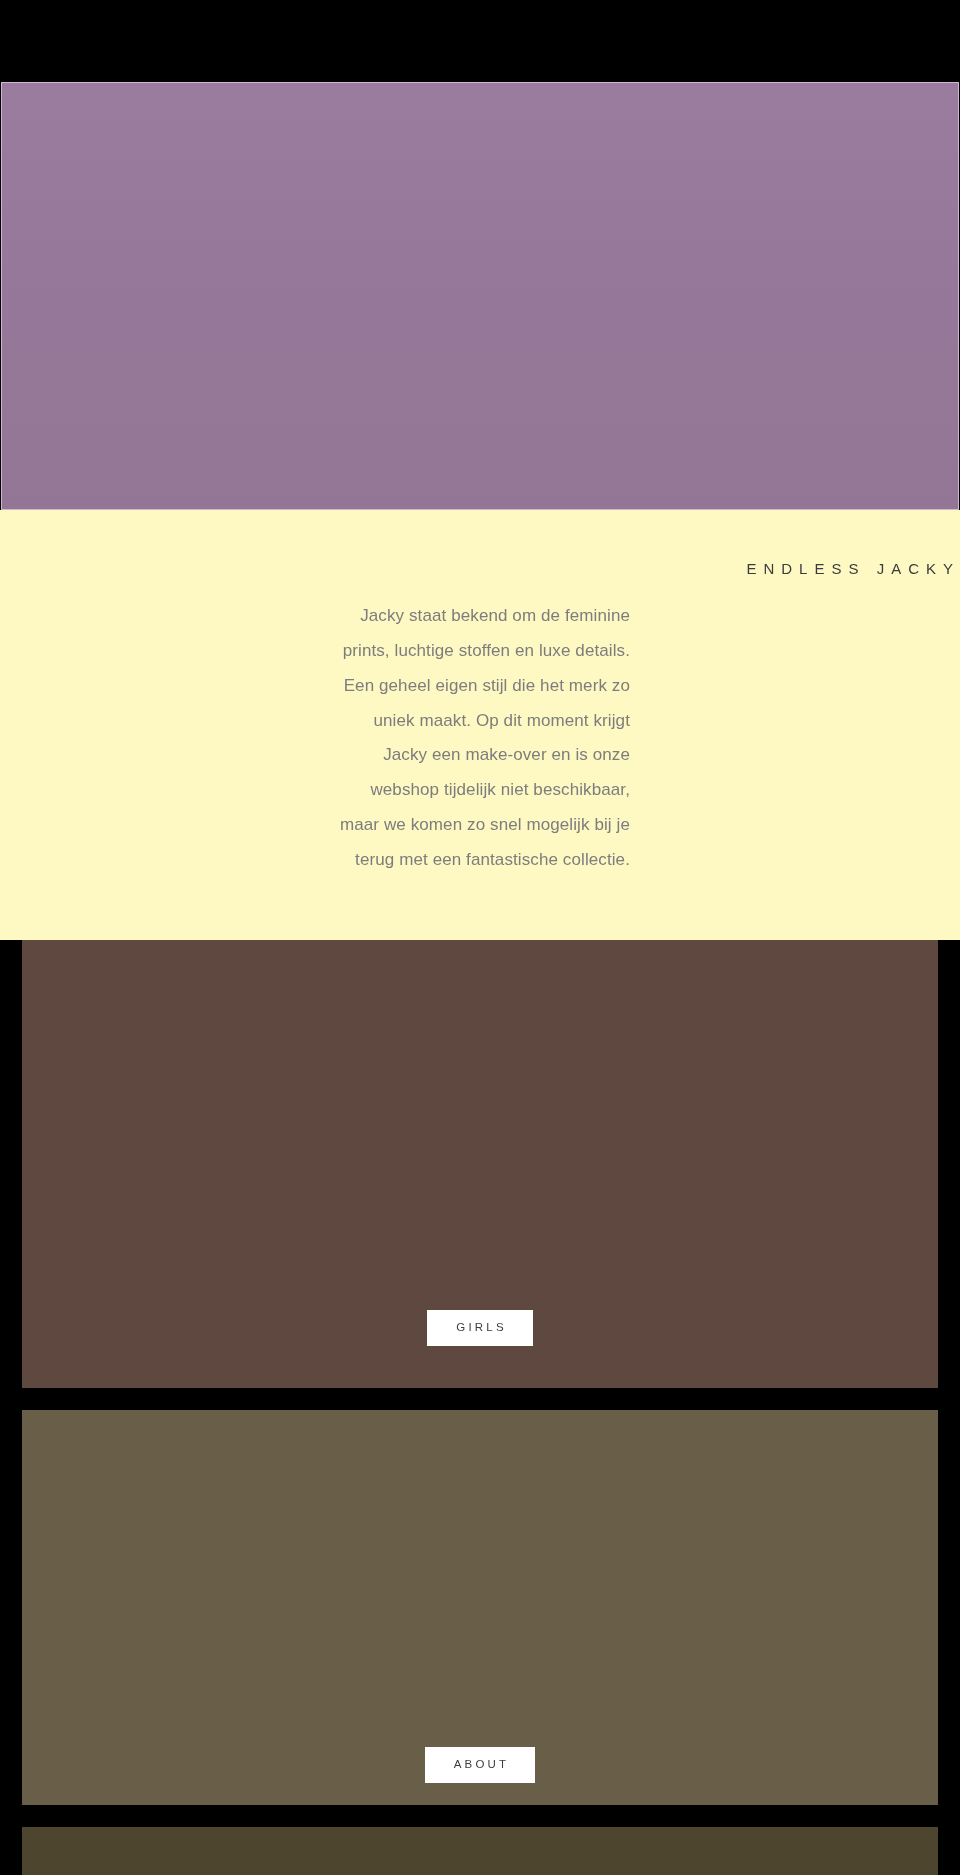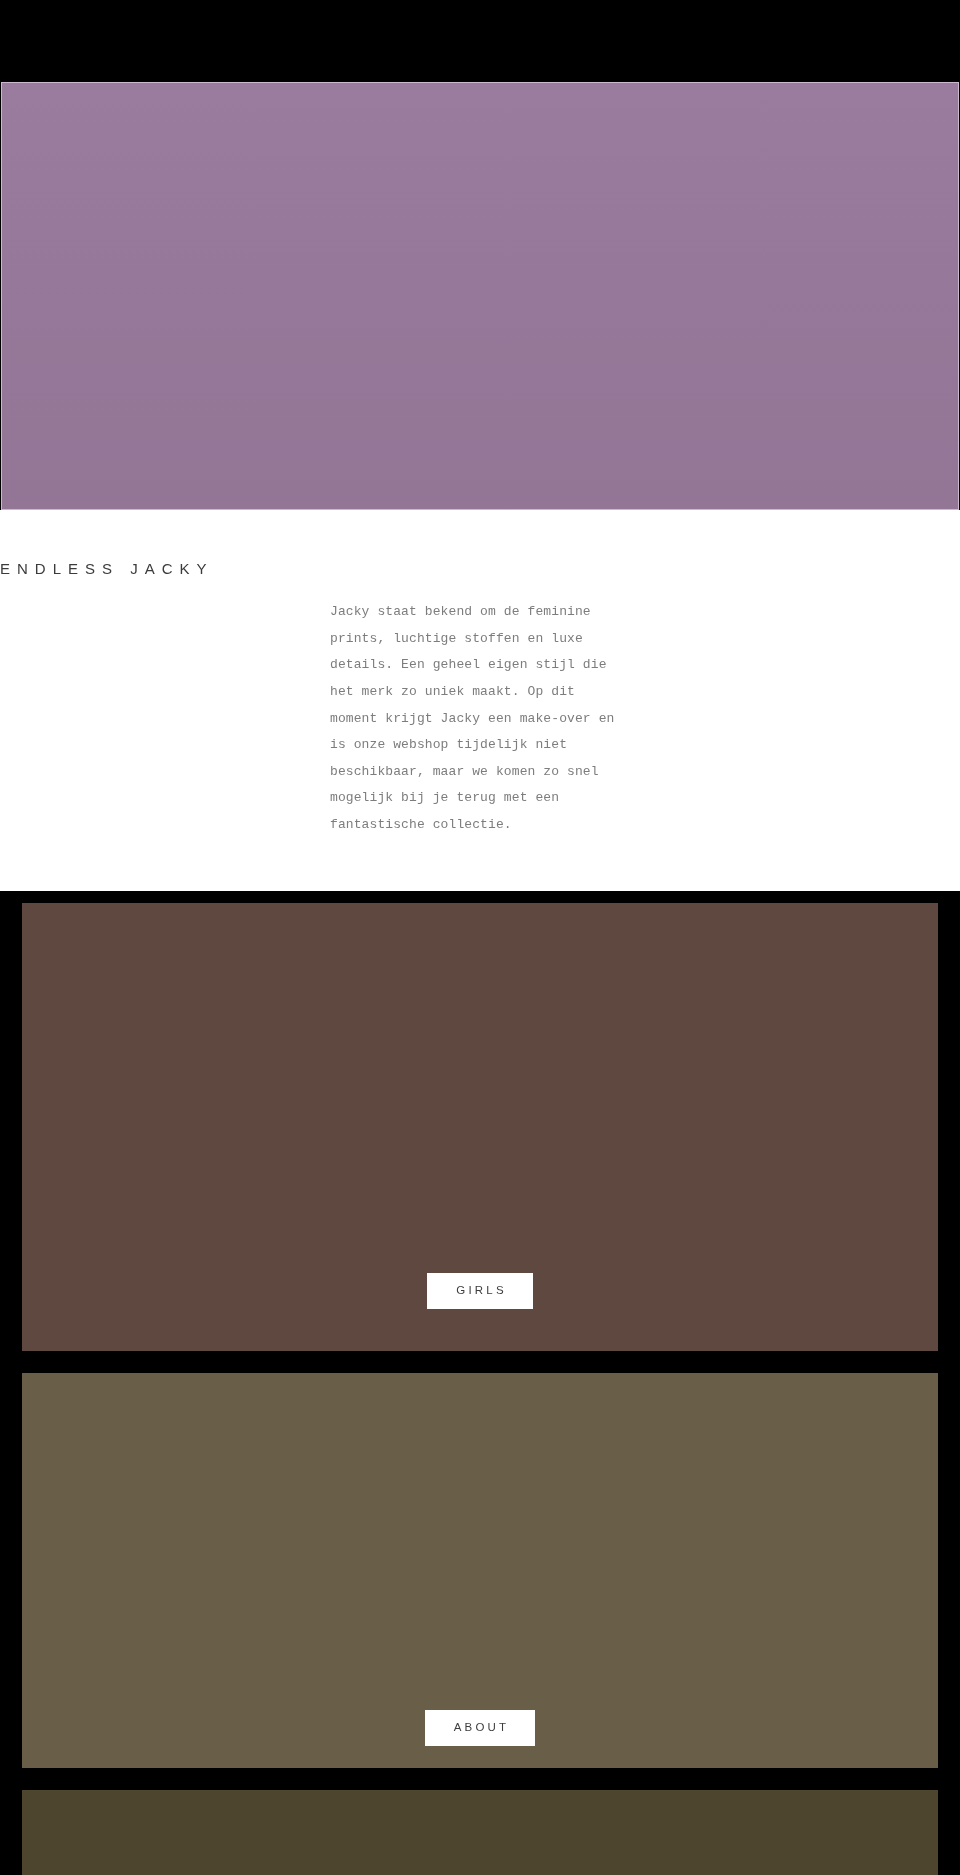--- a/index.html
+++ b/index.html
@@ -45,50 +45,50 @@
   }
   .hero-inner {
     position: absolute;
     inset: 0;
     background: linear-gradient(180deg, #9a7c9e 0%, #96789a 45%, #937696 100%);
   }
 
   
   .intro {
     padding: 50px 0 52px 0;
-    text-align: left;
-    background: #ffffff;
+    text-align: right;
+    background: #fef9c3;
   }
   .intro-title {
     font-size: 15px;
     letter-spacing: 7px;
     font-weight: 400;
     color: #3b3b3b;
     margin: 0 0 22px 0;
     text-transform: uppercase;
     font-family: "Liberation Sans", sans-serif;
   }
   .intro-body {
     width: 300px;
-    margin: 0 auto;
-    font-size: 13px;
+    margin: 10px auto;
+    font-size: 17px;
     line-height: 2.05;
     color: #7d7d7d;
-    font-family: Liberation Mono, monospace;
+    font-family: Liberation Sans, sans-serif;
     letter-spacing: 0.1px;
   }
 
   
   .blocks {
     padding: 0 0 0 0;
   }
   .block {
     position: relative;
     width: 916px;
-    margin: 12px auto 22px auto;
+    margin: 0 auto 22px auto;
     box-sizing: border-box;
     display: flex;
     align-items: flex-end;
     justify-content: center;
   }
   .block.girls {
     height: 448px;
     background: #5F483F;
     padding-bottom: 42px;
   }

